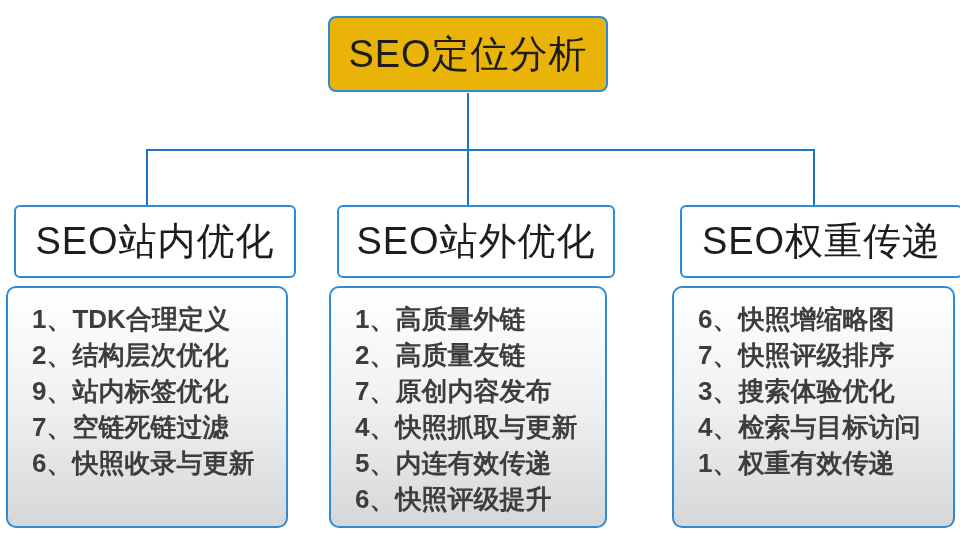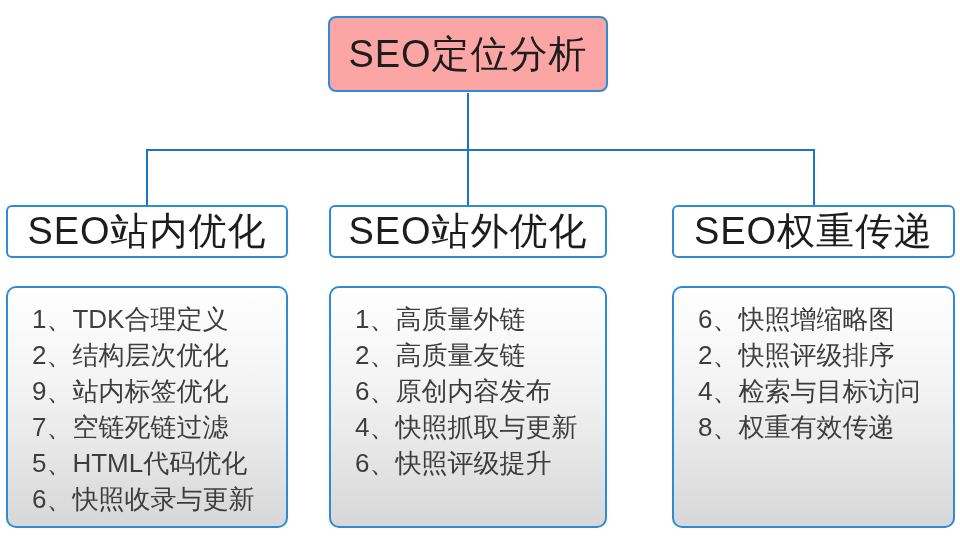--- a/index.html
+++ b/index.html
@@ -16,21 +16,21 @@
     overflow: hidden;
   }
   
   .root-box {
     position: absolute;
     left: 328px;
     top: 16px;
     width: 280px;
     height: 76px;
     box-sizing: border-box;
-    background: #fca5a5;
+    background: #eab308;
     border: 2px solid #2E8BD5;
     border-radius: 8px;
     display: flex;
     align-items: center;
     justify-content: center;
     font-size: 38px;
     color: #1d1d1d;
     letter-spacing: 1px;
     white-space: nowrap;
   }
@@ -47,23 +47,23 @@
   .line-drop-mid    { left: 467px; top: 149px; height: 57px; }
   .line-drop-right  { left: 813px; top: 149px; height: 57px; }
   
   .branch { position: absolute; top: 0; }
   .branch-0 { left: 6px;   width: 282px; }
   .branch-1 { left: 329px; width: 278px; }
   .branch-2 { left: 672px; width: 283px; }
   .branch-header {
     position: absolute;
     top: 205px;
-    left: 0;
+    left: 8px;
     width: 100%;
-    height: 53px;
+    height: 73px;
     box-sizing: border-box;
     background: #ffffff;
     border: 2px solid #2E8BD5;
     border-radius: 6px;
     display: flex;
     align-items: center;
     justify-content: center;
     font-size: 38px;
     color: #1d1d1d;
     letter-spacing: 1px;
@@ -79,20 +79,21 @@
     background: linear-gradient(to bottom, #ffffff 0%, #f2f2f2 45%, #d7d7d7 100%);
     border: 2px solid #2E8BD5;
     border-radius: 10px;
     padding: 13px 10px 0 24px;
   }
   .branch-list .item {
     font-size: 26px;
     line-height: 36px;
     color: #3d3d3d;
     white-space: nowrap;
+    font-weight: bold;
   }
 </style>
 </head>
 <body>
 
 <div class="canvas">
 
   <div class="root-box">
     <span>SEO定位分析</span>
   </div>
@@ -105,43 +106,44 @@
 
   <div class="branch branch-0">
     <div class="branch-header">
       <span>SEO站内优化</span>
     </div>
     <div class="branch-list">
       <div class="item">1、TDK合理定义</div>
       <div class="item">2、结构层次优化</div>
       <div class="item">9、站内标签优化</div>
       <div class="item">7、空链死链过滤</div>
-      <div class="item">5、HTML代码优化</div>
       <div class="item">6、快照收录与更新</div>
     </div>
   </div>
 
   <div class="branch branch-1">
     <div class="branch-header">
       <span>SEO站外优化</span>
     </div>
     <div class="branch-list">
       <div class="item">1、高质量外链</div>
       <div class="item">2、高质量友链</div>
-      <div class="item">6、原创内容发布</div>
+      <div class="item">7、原创内容发布</div>
       <div class="item">4、快照抓取与更新</div>
+      <div class="item">5、内连有效传递</div>
       <div class="item">6、快照评级提升</div>
     </div>
   </div>
 
   <div class="branch branch-2">
     <div class="branch-header">
       <span>SEO权重传递</span>
     </div>
     <div class="branch-list">
       <div class="item">6、快照增缩略图</div>
-      <div class="item">2、快照评级排序</div>
+      <div class="item">7、快照评级排序</div>
+      <div class="item">3、搜索体验优化</div>
       <div class="item">4、检索与目标访问</div>
-      <div class="item">8、权重有效传递</div>
+      <div class="item">1、权重有效传递</div>
     </div>
   </div>
 
 </div>
 
 </body></html>

